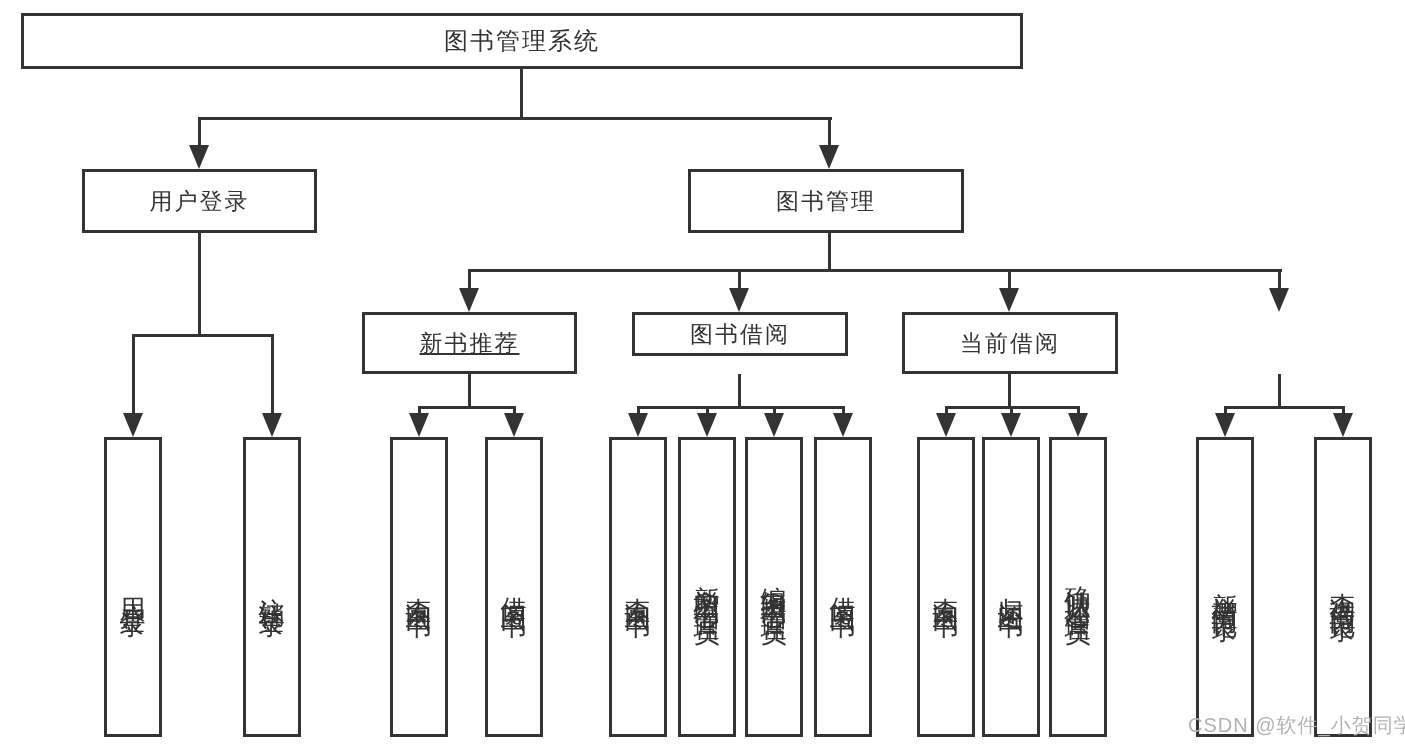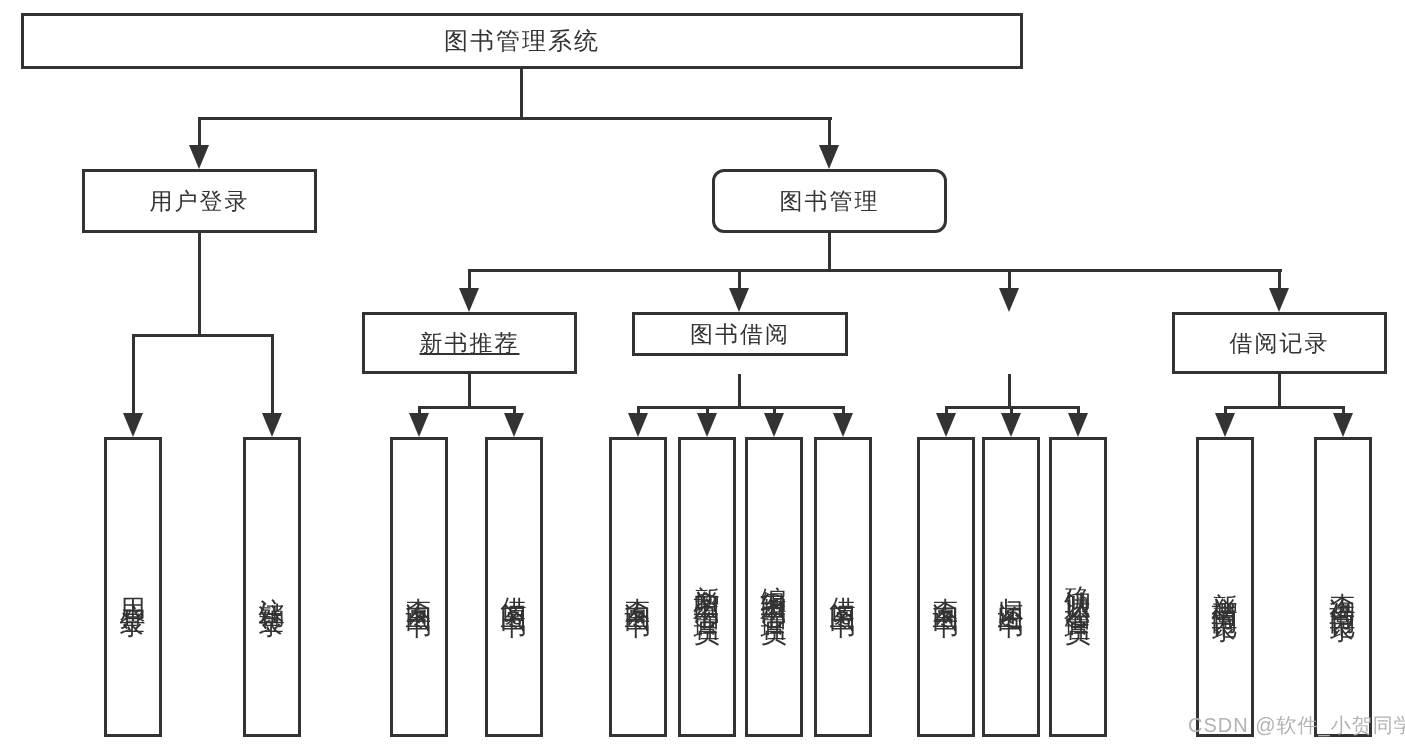--- a/index.html
+++ b/index.html
@@ -62,21 +62,21 @@
   <div class="line" style="left:520px; top:69px; width:3px; height:51px;"></div>
   <div class="line" style="left:198px; top:117px; width:634px; height:3px;"></div>
   <div class="line" style="left:198px; top:117px; width:3px; height:32px;"></div>
   <div class="arrow" style="left:189px; top:145px;"></div>
   <div class="line" style="left:828px; top:117px; width:3px; height:32px;"></div>
   <div class="arrow" style="left:819px; top:145px;"></div>
 
   <div class="node h" style="left:82px; top:169px; width:235px; height:64px;">
     <span class="lbl">用户登录</span>
   </div>
-  <div class="node h" style="left:712px; top:169px; width:235px; height:64px;border-radius:12px;">
+  <div class="node h" style="left:688px; top:169px; width:276px; height:64px;">
     <span class="lbl">图书管理</span>
   </div>
 
   <div class="line" style="left:198px; top:233px; width:3px; height:104px;"></div>
   <div class="line" style="left:132px; top:334px; width:142px; height:3px;"></div>
   <div class="line" style="left:132px; top:334px; width:3px; height:82px;"></div>
   <div class="arrow" style="left:123px; top:413px;"></div>
   <div class="line" style="left:271px; top:334px; width:3px; height:82px;"></div>
   <div class="arrow" style="left:262px; top:413px;"></div>
 
@@ -90,22 +90,22 @@
   <div class="arrow" style="left:999px; top:288px;"></div>
   <div class="line" style="left:1278px; top:269px; width:3px; height:21px;"></div>
   <div class="arrow" style="left:1269px; top:288px;"></div>
 
   <div class="node h" style="left:362px; top:312px; width:215px; height:62px;text-decoration:underline;">
     <span class="lbl">新书推荐</span>
   </div>
   <div class="node h" style="left:632px; top:312px; width:216px; height:44px;">
     <span class="lbl">图书借阅</span>
   </div>
-  <div class="node h" style="left:1172px; top:312px; width:215px; height:62px;">
-    <span class="lbl">借阅记录</span>
+  <div class="node h" style="left:902px; top:312px; width:216px; height:62px;">
+    <span class="lbl">当前借阅</span>
   </div>
 
   <div class="line" style="left:468px; top:374px; width:3px; height:35px;"></div>
   <div class="line" style="left:418px; top:406px; width:98px; height:3px;"></div>
   <div class="line" style="left:418px; top:406px; width:3px; height:10px;"></div>
   <div class="arrow" style="left:409px; top:413px;"></div>
   <div class="line" style="left:513px; top:406px; width:3px; height:10px;"></div>
   <div class="arrow" style="left:504px; top:413px;"></div>
 
   <div class="line" style="left:738px; top:374px; width:3px; height:35px;"></div>

